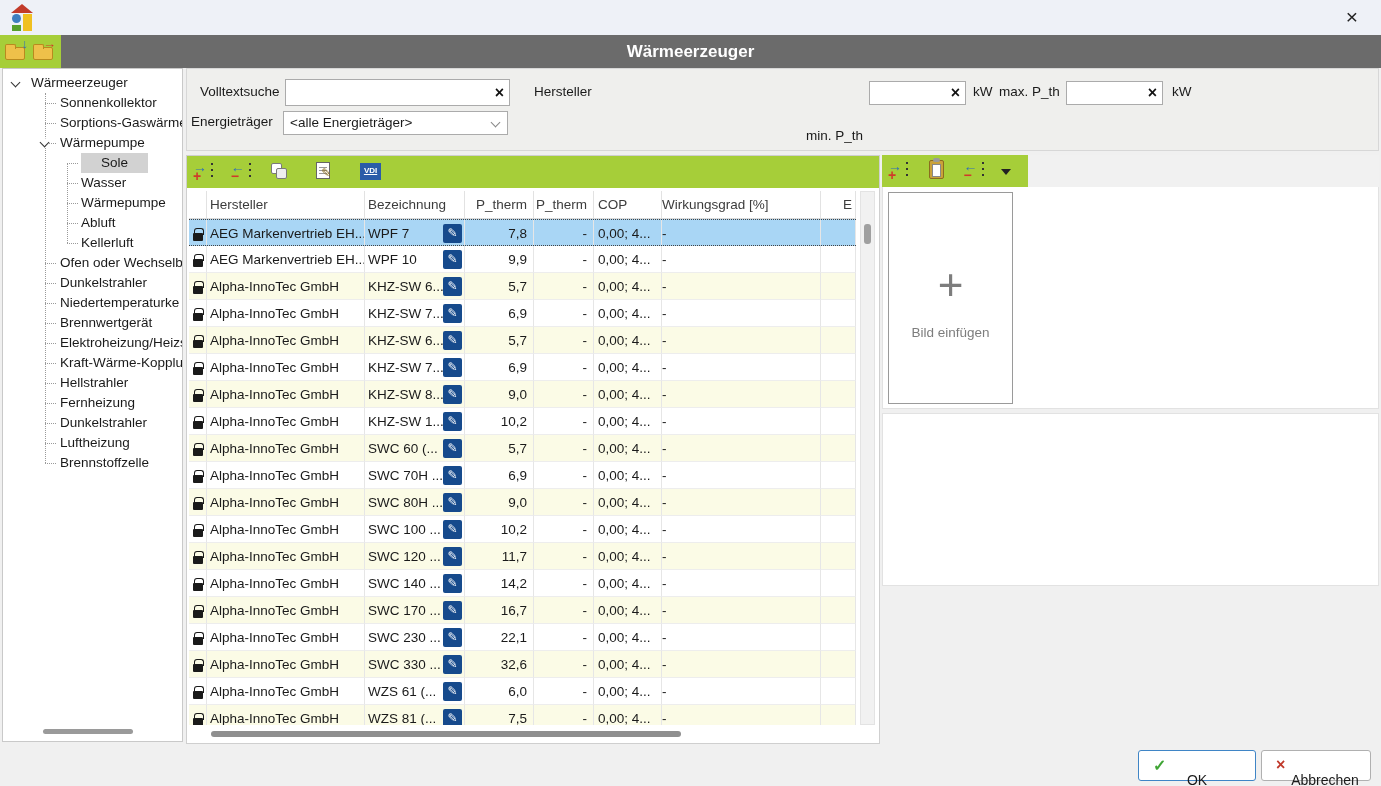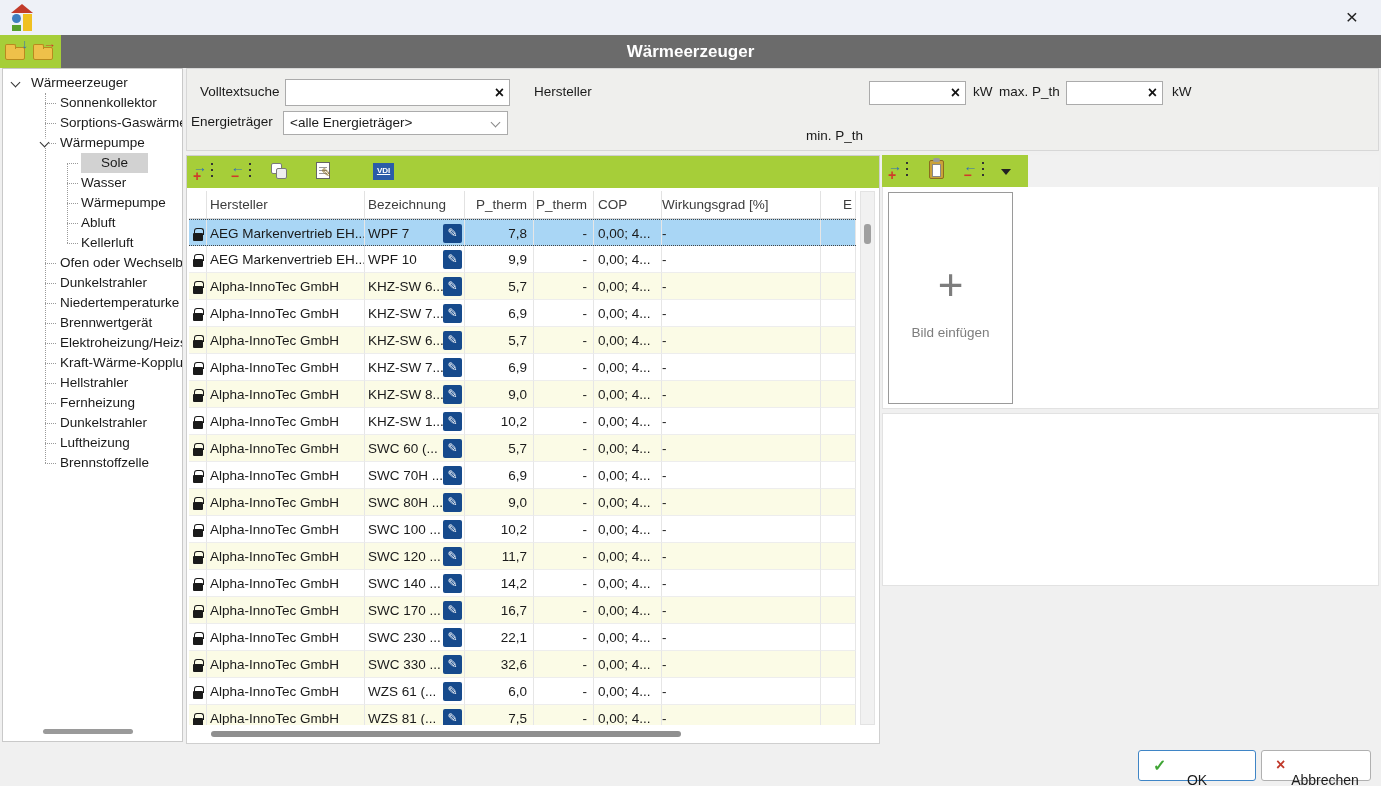--- a/index.html
+++ b/index.html
@@ -57,21 +57,21 @@
 
   
   .toolbtn{position:relative;width:24px;height:24px;background:none;border:none;cursor:pointer;display:inline-block;vertical-align:top;margin:4px 4px 0 6px;}
   .tool-arrow{position:absolute;left:0;top:-1px;font-weight:bold;font-size:14px;color:var(--arrowblue);}
   .tool-pm{position:absolute;left:0;top:8px;font-weight:bold;font-size:14px;color:var(--pmred);}
   .tool-dots{position:absolute;right:4px;top:3px;width:2px;height:16px;background:repeating-linear-gradient(#333 0 2px,transparent 2px 6px);}
   .copysq{position:absolute;width:11px;height:11px;background:#fff;border:1px solid #7a7a7a;border-radius:2px;}
   .doc{position:absolute;left:2px;top:2px;width:14px;height:17px;background:#fff;border:1px solid #666;}
   .doc i{position:absolute;left:2px;width:8px;border-top:1px solid #999;}
   .doc-pencil{position:absolute;right:-2px;bottom:-2px;font-size:12px;color:#8a6d1f;font-style:normal;}
-  .vdibox{position:absolute;left:17px;top:3px;width:21px;height:17px;background:var(--vdi);color:#fff;font-size:8px;font-weight:bold;text-align:center;line-height:16px;text-decoration:underline;}
+  .vdibox{position:absolute;left:4px;top:3px;width:21px;height:17px;background:var(--vdi);color:#fff;font-size:8px;font-weight:bold;text-align:center;line-height:16px;text-decoration:underline;}
   .clip{position:absolute;left:3px;top:1px;width:15px;height:19px;background:#caa23a;border:1px solid #8a6d1f;border-radius:2px;}
   .clip::before{content:"";position:absolute;left:3px;top:-3px;width:7px;height:4px;background:#9a9a9a;border-radius:2px;}
   .clip .page{position:absolute;left:2px;top:3px;width:9px;height:13px;background:#fff;border:1px solid #888;}
   .caret{position:absolute;width:0;height:0;border-left:5px solid transparent;border-right:5px solid transparent;border-top:6px solid #222;}
 
   
   .tpanel{position:absolute;left:186px;top:155px;width:694px;height:589px;background:#fff;border:1px solid #cfcfcf;}
   .tpanel .bar{position:absolute;left:0;top:0;width:100%;height:32px;background:var(--green);}
   .thead{position:absolute;left:2px;top:35px;width:667px;height:28px;display:flex;border-bottom:1px solid #d9d9d9;color:#3c3c3c;}
   .thead div{line-height:28px;border-right:1px solid #e2e2e2;overflow:hidden;white-space:nowrap;}

